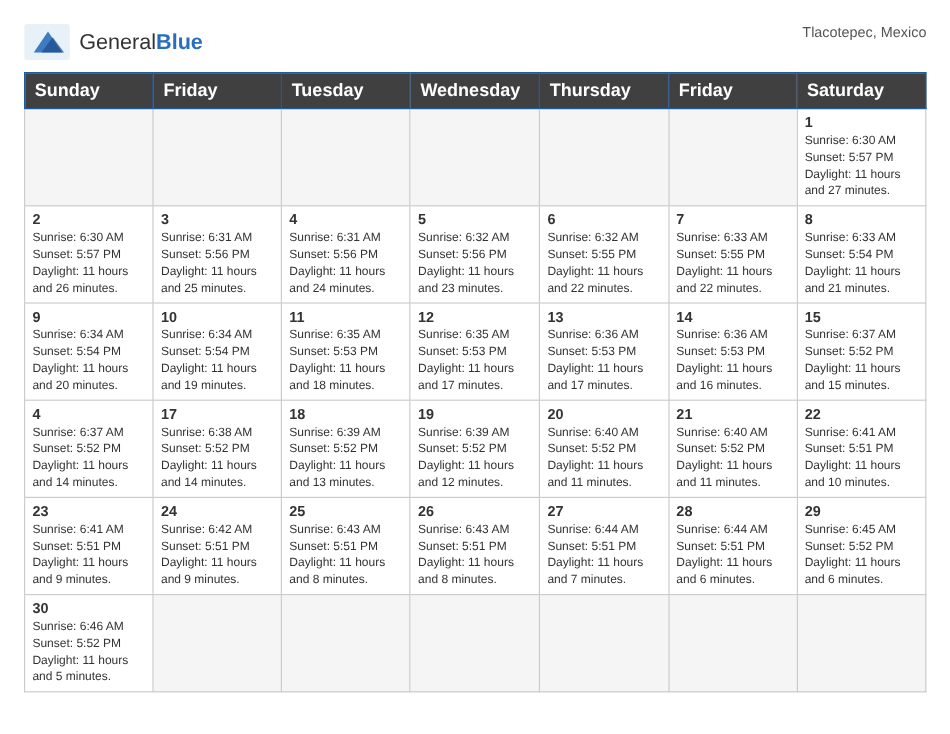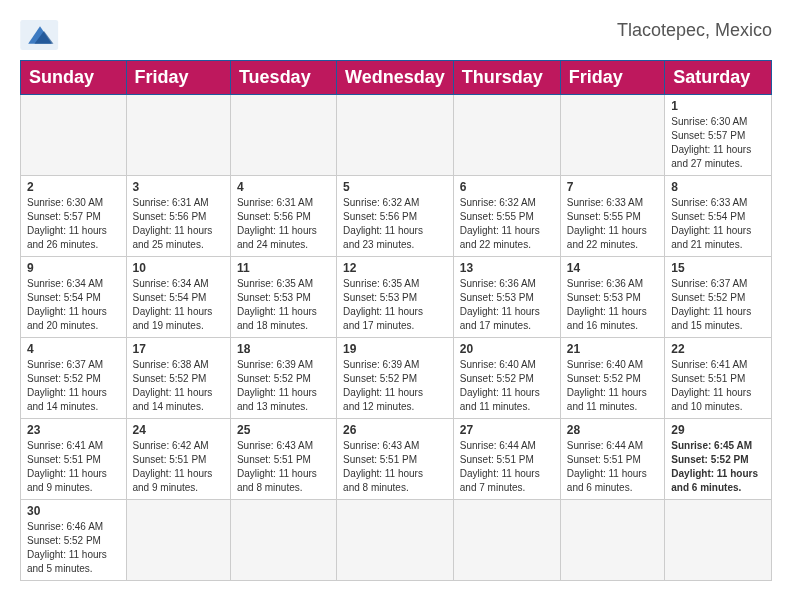--- a/index.html
+++ b/index.html
@@ -27,34 +27,34 @@
     }
     .title-block {
       text-align: right;
     }
     .month-title {
       font-size: 32px;
       font-weight: bold;
       color: #333;
     }
     .location {
-      font-size: 18px;
+      font-size: 12px;
       color: #555;
     }
     .calendar {
       width: 100%;
       border-collapse: collapse;
       border: 1px solid #ccc;
     }
     .calendar th {
-      background-color: #be185d;
+      background-color: #404040;
       color: #fff;
       text-align: left;
       padding: 6px 8px;
-      font-size: 18px;
+      font-size: 15px;
       border: 1px solid #1e5a9e;
     }
     .calendar td {
       width: 108px;
       vertical-align: top;
       padding: 4px 6px;
       border: 1px solid #ccc;
       font-size: 10px;
       color: #333;
       background: #fff;
@@ -78,20 +78,25 @@
 </head>
 <body>
 
 <div class="header">
   <div class="logo">
     <svg class="logo-icon" viewBox="0 0 50 38" xmlns="http://www.w3.org/2000/svg">
       <rect x="0" y="0" width="48" height="38" rx="3" fill="#e8f0f8"></rect>
       <polygon points="10,30 25,8 40,30" fill="#2a6ebb" opacity="0.9"></polygon>
       <polygon points="18,30 30,14 42,30" fill="#1a4d8a" opacity="0.7"></polygon>
     </svg>
+    <div>
+      <div style="font-size:18px; color:#333;">
+        <span style="color:#333;">General</span><span style="color:#2a6ebb; font-weight:bold;">Blue</span>
+      </div>
+    </div>
   </div>
   <div class="title-block">
     <div class="location">Tlacotepec, Mexico</div>
   </div>
 </div>
 
 <table class="calendar">
   <thead>
     <tr>
     <th>Sunday</th>
@@ -310,21 +315,21 @@
         </td>
         <td>
           <span class="day-number">28</span>
           <div class="day-info" style="white-space: pre-line;">Sunrise: 6:44 AM
 Sunset: 5:51 PM
 Daylight: 11 hours
 and 6 minutes.</div>
         </td>
         <td>
           <span class="day-number">29</span>
-          <div class="day-info" style="white-space: pre-line; font-weight: bold;">Sunrise: 6:45 AM
+          <div class="day-info" style="white-space: pre-line;">Sunrise: 6:45 AM
 Sunset: 5:52 PM
 Daylight: 11 hours
 and 6 minutes.</div>
         </td>
       </tr>
       <tr>
         <td>
           <span class="day-number">30</span>
           <div class="day-info" style="white-space: pre-line;">Sunrise: 6:46 AM
 Sunset: 5:52 PM

